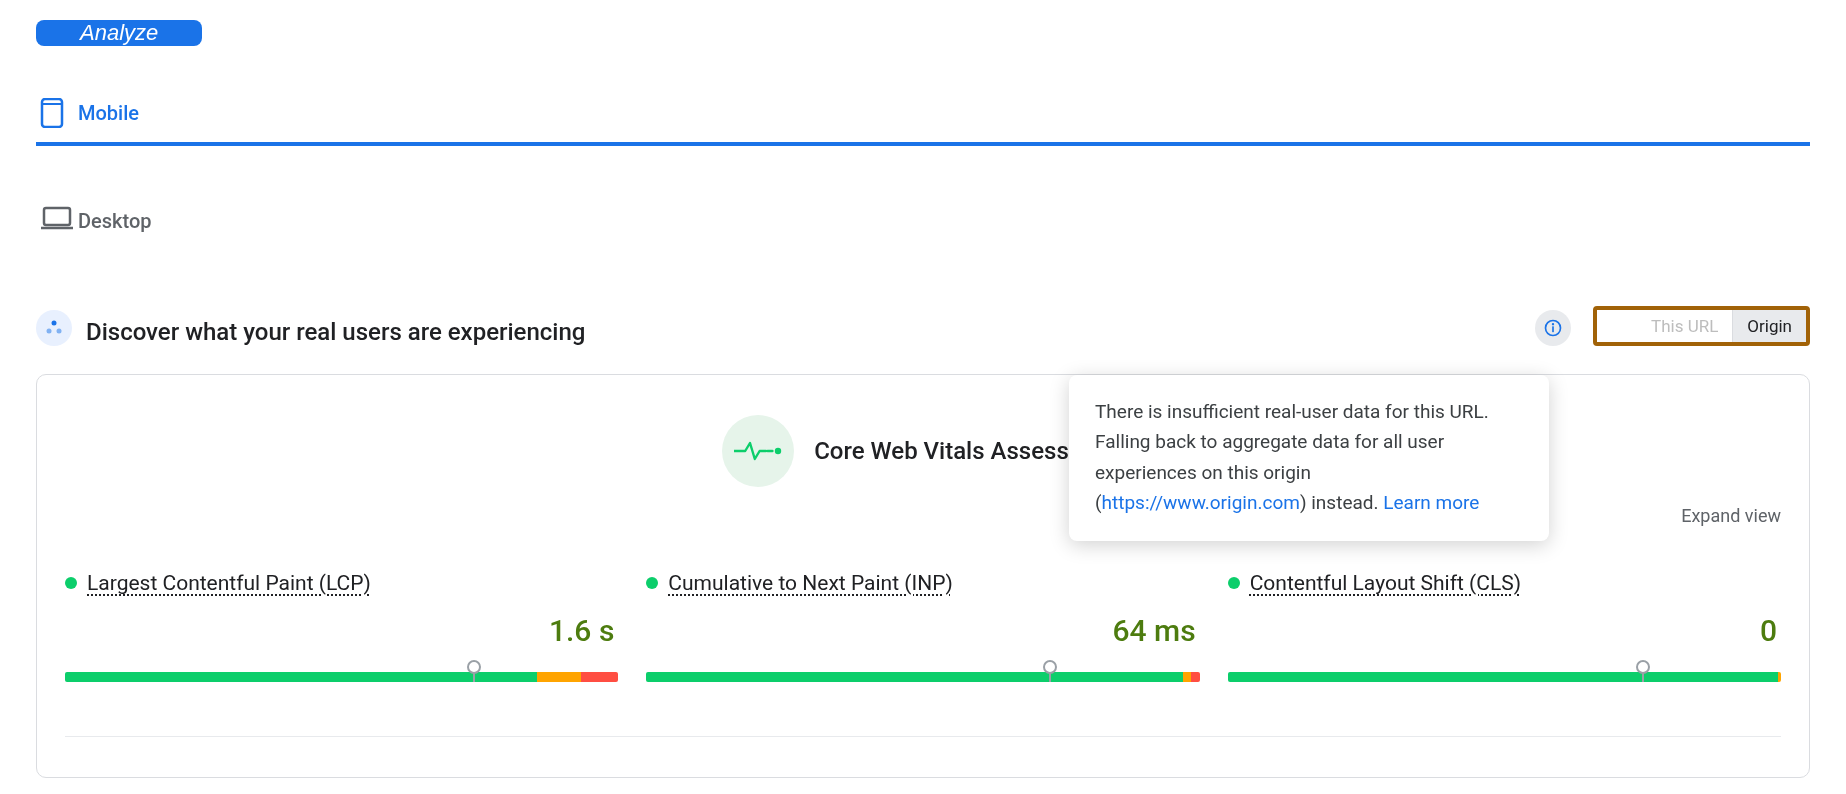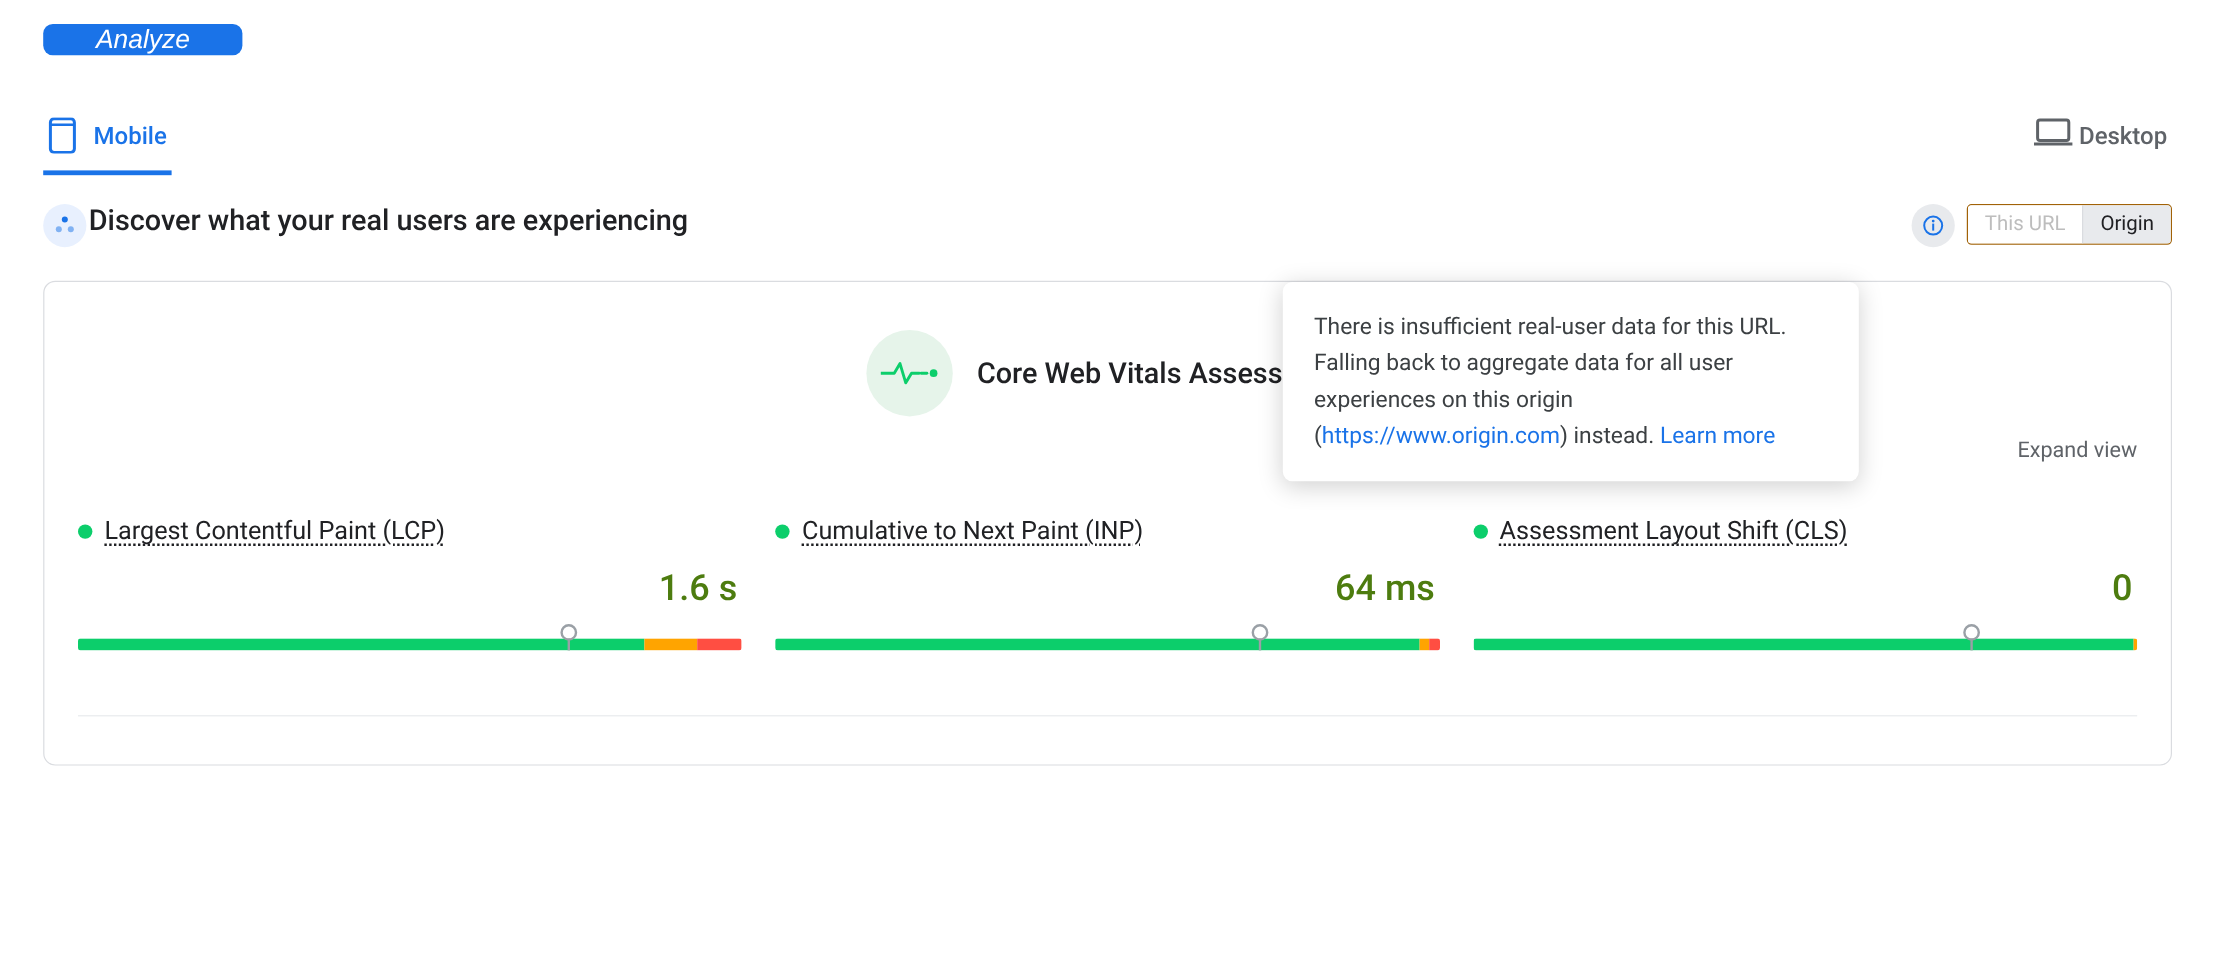--- a/index.html
+++ b/index.html
@@ -25,62 +25,64 @@
   border: none;
   border-radius: 8px;
   padding: 0 44px;
   font-size: 22px;
   font-weight: 500;
   cursor: pointer;
   font-style: italic;
 }
 .tabs {
   display: flex;
-  justify-content: space-between;
+  justify-content: flex-end;
   gap: 48px;
   margin-top: 40px;
+  flex-direction: column;
 }
 .tab {
   display: flex;
   align-items: center;
   gap: 12px;
   padding: 12px 4px 14px;
   font-size: 20px;
   font-weight: 500;
   cursor: pointer;
   border-bottom: 4px solid transparent;
 }
 .tab.active { color: #1a73e8; border-bottom-color: #1a73e8; }
 .tab.inactive { color: #5f6368; }
 .device-icon { width: 26px; height: 30px; display: inline-block; }
 
 .section-head {
   display: flex;
-  align-items: flex-start;
-  margin-top: 24px;
-  gap: 2px;
+  align-items: flex-end;
+  margin-top: 52px;
+  gap: 14px;
 }
 .crux-icon {
   width: 36px; height: 36px; border-radius: 50%;
   background: #e8f0fe;
   display: flex; align-items: center; justify-content: center;
 }
 .section-title { font-size: 24px; font-weight: 500; color: #202124; flex: 1; }
 .info-badge {
   width: 36px; height: 36px; border-radius: 50%;
   background: #e8eaed;
   display: flex; align-items: center; justify-content: center;
   cursor: pointer;
 }
 .scope-toggle {
   display: flex;
-  border: 1px solid #a16207;
+  border: 4px solid #a16207;
   border-radius: 4px;
   overflow: hidden;
   margin-left: 8px;
+  padding-left: 40px;
 }
 .scope-opt {
   padding: 6px 14px;
   font-size: 17px;
   cursor: pointer;
   background: #fff;
 }
 .scope-opt.disabled { color: #bdbdbd; background: #fff; }
 .scope-opt.selected { background: #e8eaed; color: #202124; }
 .scope-opt + .scope-opt { border-left: 1px solid #dadce0; }
@@ -276,21 +278,21 @@
           <div class="seg-ok" style="width:1.5151515151515151%"></div>
           <div class="seg-bad" style="width:1.5151515151515151%"></div>
         </div>
         <div class="indicator" style="left:73%"></div>
       </div>
     </div>
 
     <div class="metric">
       <div class="metric-head">
         <span class="dot-good"></span>
-        <span class="metric-name">Assessment Layout Shift (CLS)</span>
+        <span class="metric-name">Contentful Layout Shift (CLS)</span>
       </div>
       <div class="metric-value">0</div>
       <div class="bar-wrap">
         <div class="bar">
           <div class="seg-good" style="width:99.49748743718592%"></div>
           <div class="seg-ok" style="width:0.5025125628140703%"></div>
           <div class="seg-bad" style="width:0%"></div>
         </div>
         <div class="indicator" style="left:75%"></div>
       </div>

